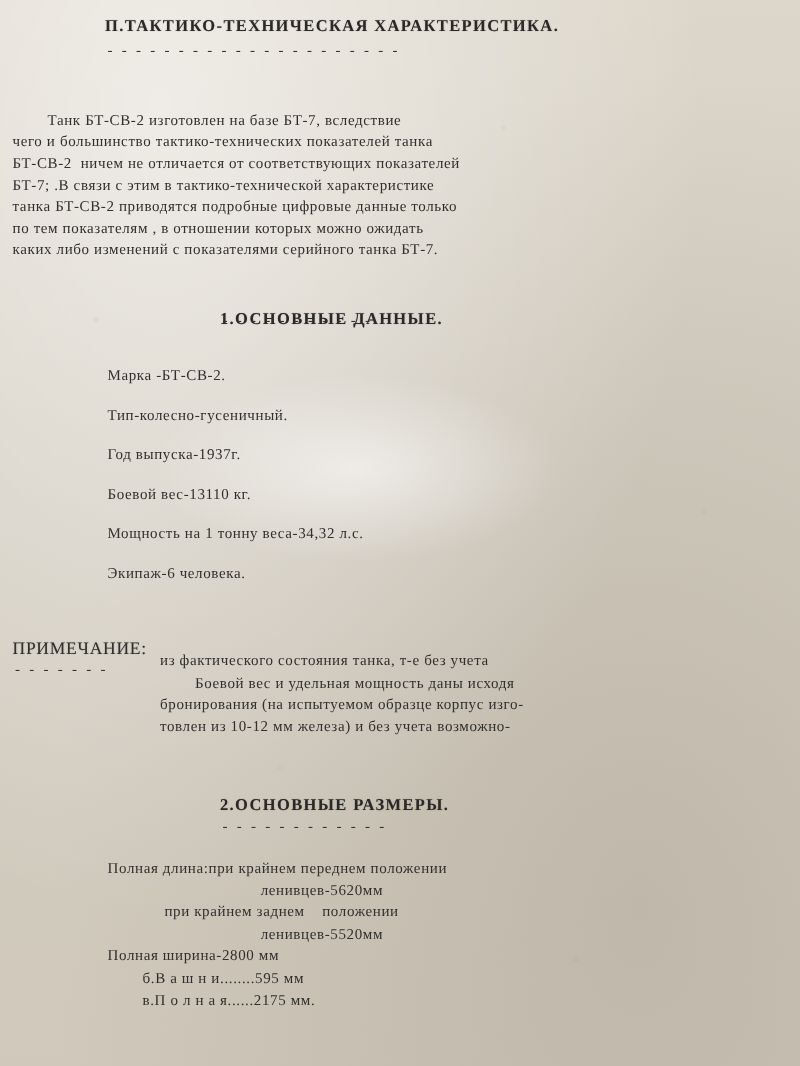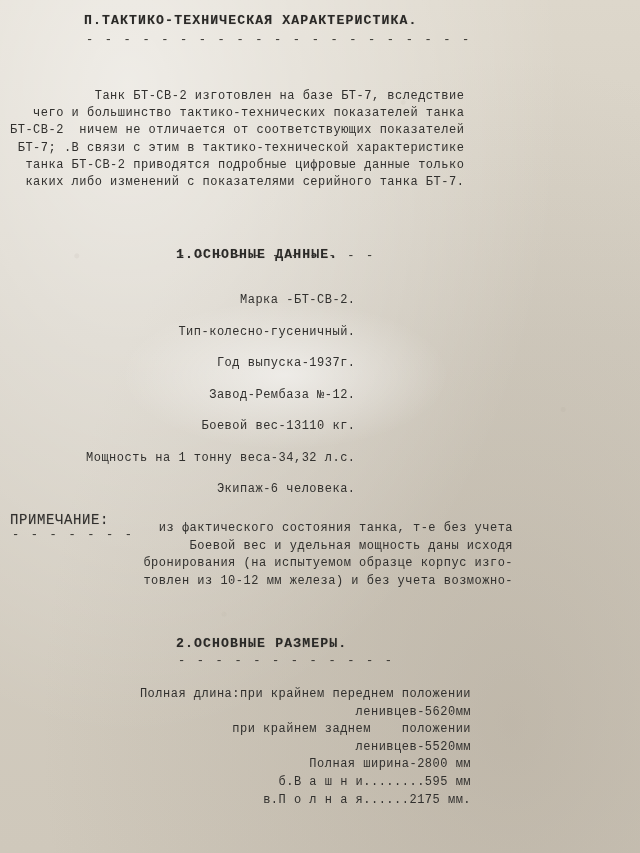--- a/index.html
+++ b/index.html
@@ -10,23 +10,22 @@
   #page {
     position: relative;
     width: 640px;
     height: 853px;
     background: #d6d0c4;
     background-image:
       radial-gradient(ellipse at 20% 10%, rgba(255,255,255,0.55), rgba(255,255,255,0) 60%),
       radial-gradient(ellipse at 80% 85%, rgba(160,150,135,0.35), rgba(255,255,255,0) 65%),
       linear-gradient(180deg, #ddd7cb 0%, #d4cec2 40%, #cfc8bb 100%);
     overflow: hidden;
-    font-family: Liberation Mono, monospace;
+    font-family: Liberation Serif, serif;
     color: #2b2b2b;
-    text-align: right;
   }
   
   .grain {
     position: absolute;
     inset: 0;
     pointer-events: none;
     opacity: .35;
     background-image:
       radial-gradient(circle at 12% 30%, rgba(120,110,95,.18) 0 2px, transparent 3px),
       radial-gradient(circle at 63% 12%, rgba(120,110,95,.14) 0 2px, transparent 3px),
@@ -86,31 +85,31 @@
 
   <div class="txt heading" style="left:84px; top:14px;">П.ТАКТИКО-ТЕХНИЧЕСКАЯ ХАРАКТЕРИСТИКА.</div>
   <div class="u-dash" style="left:86px; top:33px;">- - - - - - - - - - - - - - - - - - - - -</div>
 
   <div class="block intro" style="left:10px; top:88px;">
     <div class="line">        Танк БТ-СВ-2 изготовлен на базе БТ-7, вследствие</div>
     <div class="line">чего и большинство тактико-технических показателей танка</div>
     <div class="line">БТ-СВ-2  ничем не отличается от соответствующих показателей</div>
     <div class="line">БТ-7; .В связи с этим в тактико-технической характеристике</div>
     <div class="line">танка БТ-СВ-2 приводятся подробные цифровые данные только</div>
+    <div class="line">по тем показателям , в отношении которых можно ожидать</div>
     <div class="line">каких либо изменений с показателями серийного танка БТ-7.</div>
   </div>
 
   <div class="txt heading" style="left:176px; top:248px;">1.ОСНОВНЫЕ ДАННЫЕ.</div>
   <div class="u-dash" style="left:178px; top:249px;">- - - - - - - - - - -</div>
 
   <div class="block spec" style="left:86px; top:285px;">
     <div class="line">Марка -БТ-СВ-2.</div>
     <div class="line">Тип-колесно-гусеничный.</div>
     <div class="line">Год выпуска-1937г.</div>
-    <div class="line">Завод-Рембаза №-12.</div>
     <div class="line">Боевой вес-13110 кг.</div>
     <div class="line">Мощность на 1 тонну веса-34,32 л.с.</div>
     <div class="line">Экипаж-6 человека.</div>
   </div>
 
   <div class="txt" style="left:10px; top:513px;">ПРИМЕЧАНИЕ:</div>
   <div class="u-dash" style="left:12px; top:528px;">- - - - - - -</div>
   <div class="block note" style="left:128px; top:520px;">
     <div class="line">из фактического состояния танка, т-е без учета</div>
     <div class="line">        Боевой вес и удельная мощность даны исходя</div>

